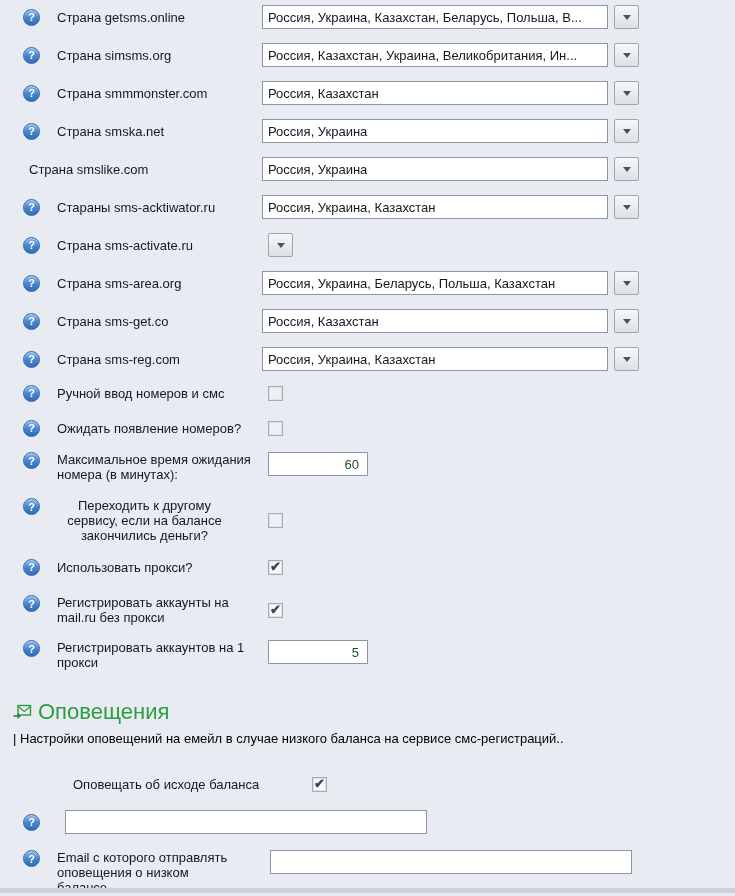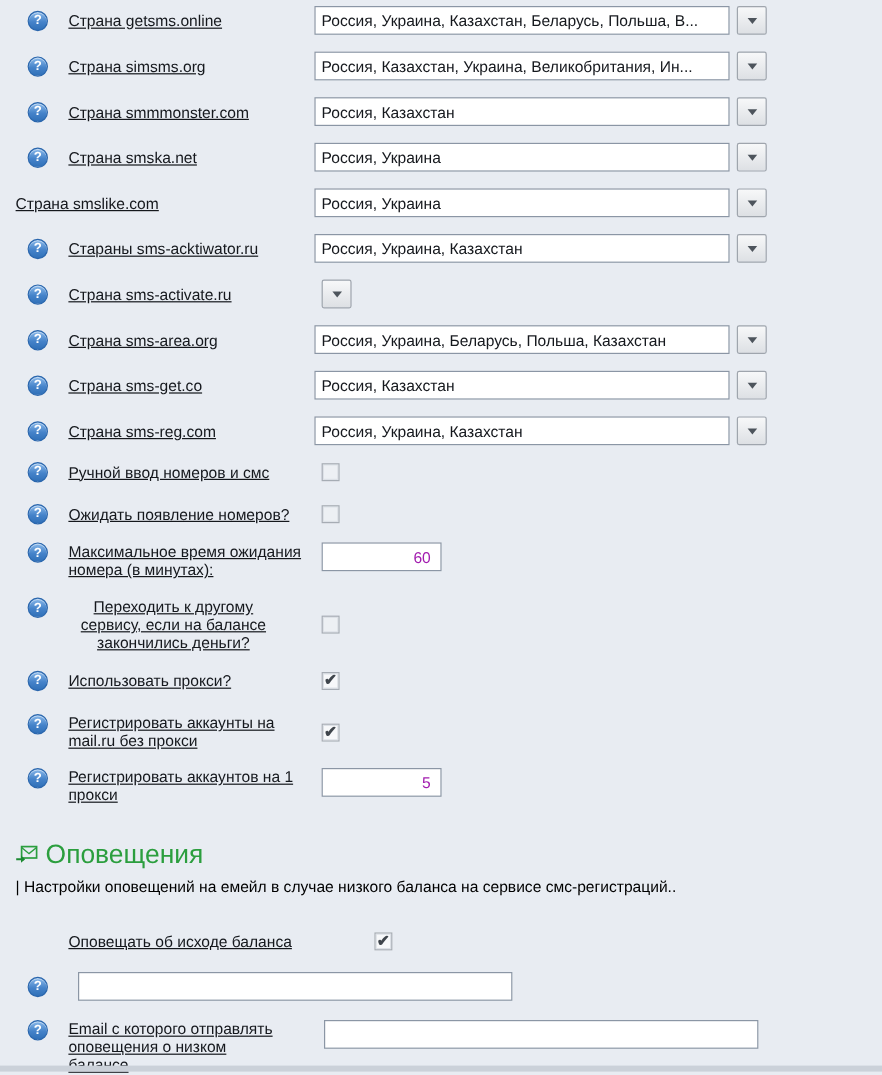--- a/index.html
+++ b/index.html
@@ -3,22 +3,22 @@
 <meta charset="utf-8">
 <style>
   html,body{margin:0;padding:0;}
   .page{width:735px;height:896px;position:relative;background:#e8ecf2;overflow:hidden;
         font-family:"Liberation Sans",sans-serif;color:#15181d;}
   .content{padding-top:5px;}
   .row{display:flex;}
   
   .cell-icon{width:57px;padding-left:23px;box-sizing:border-box;flex:none;}
   .cell-label{width:205px;flex:none;font-size:13px;line-height:15px;color:#15181d;}
-  .cell-label.wide{width:262px;padding-left:13px;box-sizing:border-box;}
-  .t{display:inline-block;max-width:200px;text-decoration:underline;}
+  .cell-label.wide{width:262px;padding-left:29px;box-sizing:border-box;}
+  .t{display:inline-block;max-width:200px;}
   .t-narrow{max-width:175px;text-align:center;}
   .t-mid{max-width:185px;}
   
   .r-select{height:24px;margin-bottom:14px;align-items:center;}
   .r-cb{height:16px;align-items:center;}
   .r-num{align-items:flex-start;}
   .r-multi{align-items:flex-start;}
   .r-multi .checkbox{align-self:center;}
   
   .qicon{width:17px;height:17px;border-radius:50%;box-sizing:border-box;
@@ -39,21 +39,21 @@
   
   .checkbox{width:15px;height:15px;box-sizing:border-box;margin-left:6px;flex:none;
          background:#edf0f4;border:1px solid #a6acb4;box-shadow:inset 0 0 0 1px #dde1e7;
          display:flex;align-items:center;justify-content:center;}
   .checkbox.checked{background:#f7f8fa;}
   .checkbox.checked::after{content:"✔";color:#3f454c;font-size:13px;line-height:13px;
          font-weight:bold;margin-top:-2px;}
   
   .num-input{width:100px;height:24px;box-sizing:border-box;margin-left:6px;flex:none;
          border:1px solid #8b96a5;background:#fff;font:13px "Liberation Sans",sans-serif;
-         text-align:right;padding:0 8px 0 4px;outline:none;color:#a21caf;}
+         text-align:right;padding:0 8px 0 4px;outline:none;color:#14532d;}
   .email-input{width:362px;height:24px;box-sizing:border-box;margin-left:8px;flex:none;
          border:1px solid #8b96a5;background:#fff;font:13px "Liberation Sans",sans-serif;
          padding:0 4px;outline:none;color:#15181d;}
   
   .r11{margin-top:2px;}  .r12{margin-top:19px;} .r13{margin-top:16px;}
   .r14{margin-top:16px;} .r15{margin-top:16px;} .r16{margin-top:20px;}
   .r17{margin-top:15px;} .r18{margin-top:29px;margin-left:44px;} .r19{margin-top:18px;}
   .r20{margin-top:16px;}
   
   .section-header{display:flex;align-items:center;margin:30px 0 0 13px;height:24px;}

